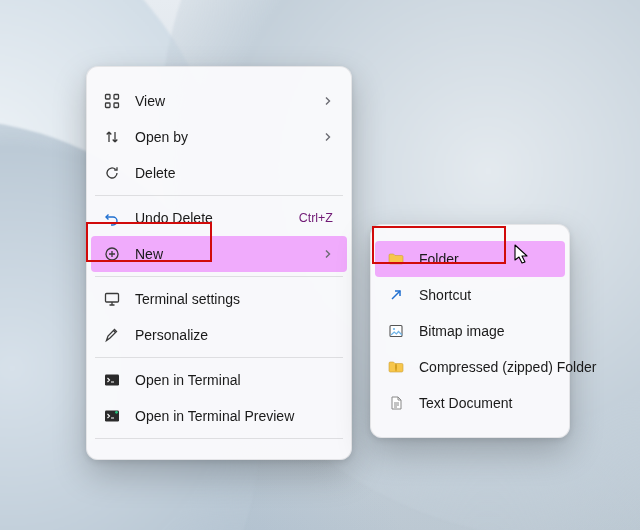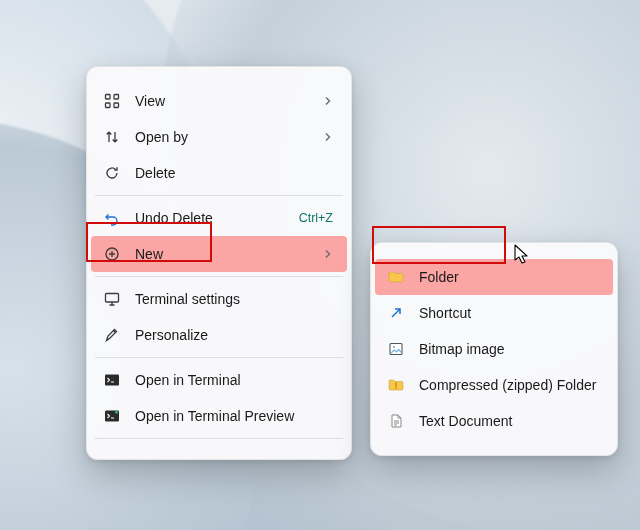--- a/index.html
+++ b/index.html
@@ -40,49 +40,49 @@
   .menu {
     position: absolute;
     background: rgba(249,249,251,0.98);
     border: 1px solid rgba(0,0,0,0.08);
     border-radius: 12px;
     box-shadow: 0 14px 34px rgba(0,0,0,0.22), 0 2px 6px rgba(0,0,0,0.10);
     padding: 16px 0;
     box-sizing: border-box;
   }
   .menu.main { left: 86px; top: 66px; width: 266px; }
-  .menu.sub  { left: 370px; top: 242px; width: 248px; }
+  .menu.sub  { left: 370px; top: 224px; width: 200px; }
 
   .item {
     display: flex;
     align-items: center;
     height: 36px;
     padding: 0 14px 0 12px;
     position: relative;
     border-radius: 4px;
     margin: 0 4px;
   }
-  .item.hover { background: #fca5a5; }
+  .item.hover { background: #f0abfc; }
   .sep {
     height: 1px;
     margin: 4px 8px;
     background: rgba(0,0,0,0.10);
   }
 
   .ic {
     width: 18px; height: 18px;
     flex: 0 0 18px;
     margin-right: 14px;
     display: inline-flex;
     align-items: center;
     justify-content: center;
     color: #3a3a3a;
   }
   .label { flex: 1 1 auto; white-space: nowrap; }
-  .accel { color: #0f766e; font-size: 12.5px; margin-left: 10px; white-space: nowrap; }
+  .accel { color: #701a75; font-size: 12.5px; margin-left: 10px; white-space: nowrap; }
   .chev  { color: #6b6b72; margin-left: 10px; }
 
   .highlight-box {
     position: absolute;
     border: 2px solid #d10a0a;
     pointer-events: none;
     box-sizing: border-box;
   }
   .hl1 { left: 86px;  top: 222px; width: 126px; height: 40px; }
   .hl2 { left: 372px; top: 226px; width: 134px; height: 38px; }

